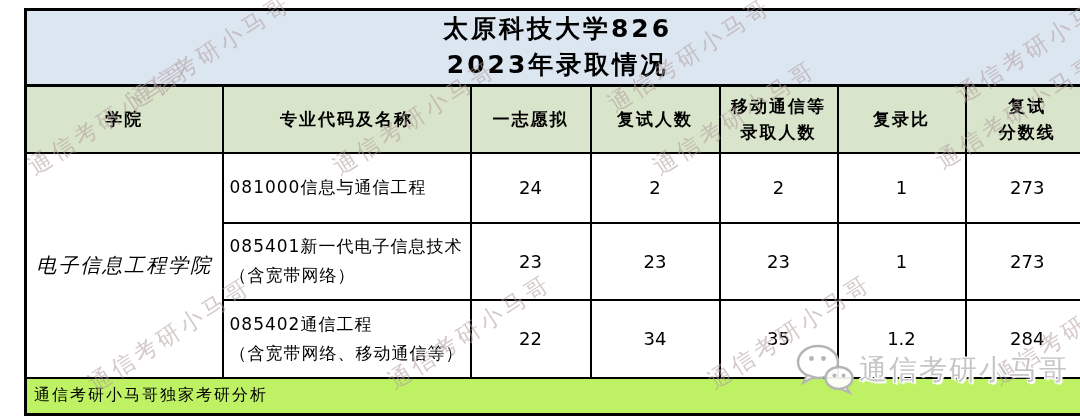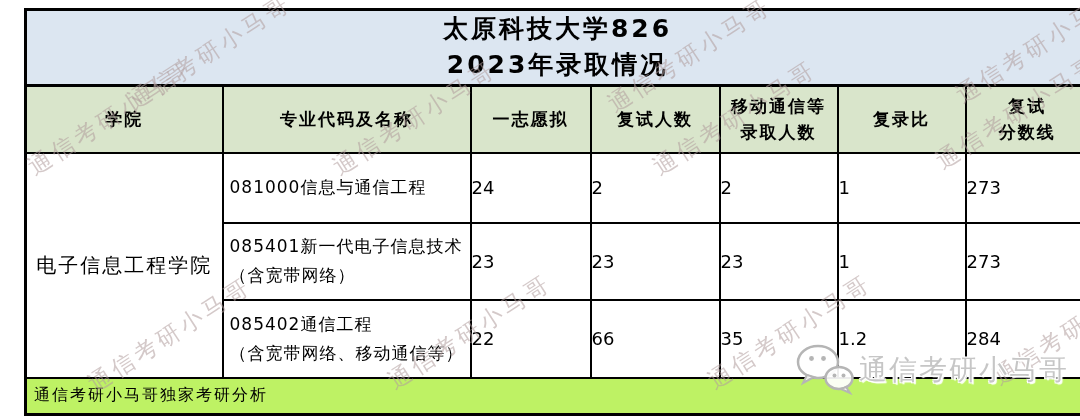--- a/index.html
+++ b/index.html
@@ -24,28 +24,28 @@
   tr.head td {
     background:#d9e5cb; height:65px; text-align:center; vertical-align:middle;
     font-size:17px; font-weight:bold; letter-spacing:2px; line-height:1.55;
   }
   .r1 td { height:68px; }
   .r2 td { height:75px; }
   .r3 td { height:76px; }
 
   .college-cell {
     text-align:center; vertical-align:middle;
-    font-size:20px; letter-spacing:2px; background:#fff;
+    font-size:20px; letter-spacing:2px; background:#fff;font-style:italic;
   }
   .major-cell {
     text-align:left; vertical-align:middle; padding:0 4px 0 6px;
     font-size:17px; letter-spacing:1px; line-height:1.7; background:#fff;
   }
   .num-cell {
-    text-align:left; vertical-align:middle; font-size:18px; background:#fff;
+    text-align:center; vertical-align:middle; font-size:18px; background:#fff;
   }
   .footer-cell {
     height:34px; text-align:left; vertical-align:middle; padding-left:7px;
     font-size:16px; letter-spacing:2px; background:#bef264;
   }
 
   .watermark-layer { position:absolute; left:0; top:0; width:1080px; height:420px;
     pointer-events:none; z-index:5; }
   .wm {
     position:absolute; white-space:nowrap;
@@ -121,21 +121,21 @@
       <td class="num-cell">23</td>
       <td class="num-cell">1</td>
       <td class="num-cell">273</td>
     </tr>
     <tr class="r3">
       <td class="major-cell">
         <div>085402通信工程</div>
         <div>（含宽带网络、移动通信等）</div>
       </td>
       <td class="num-cell">22</td>
-      <td class="num-cell">66</td>
+      <td class="num-cell">34</td>
       <td class="num-cell">35</td>
       <td class="num-cell">1.2</td>
       <td class="num-cell">284</td>
     </tr>
     <tr>
       <td class="footer-cell" colspan="7">通信考研小马哥独家考研分析</td>
     </tr>
   </tbody>
     </table>
 

